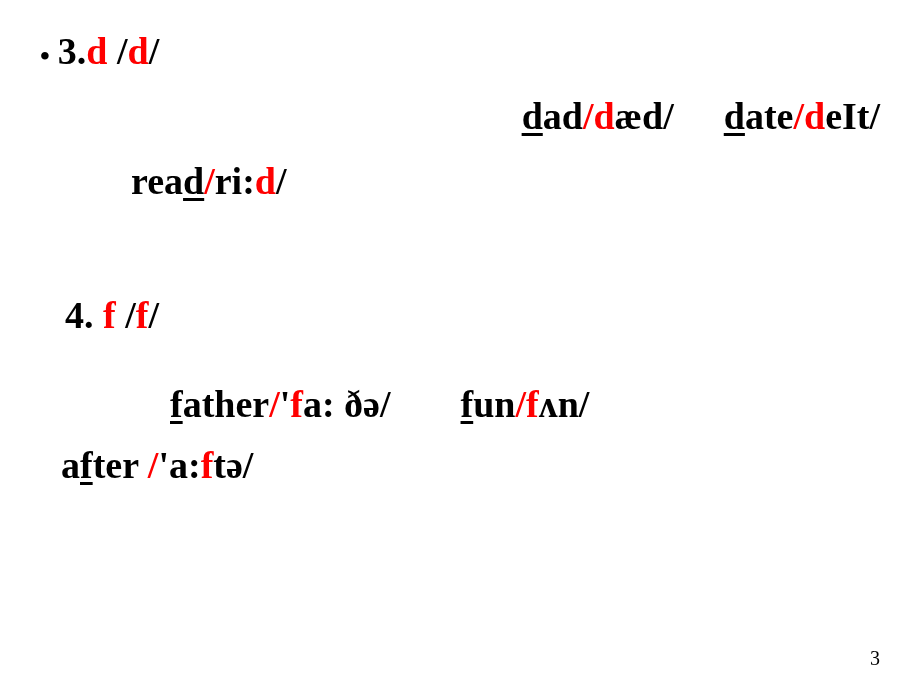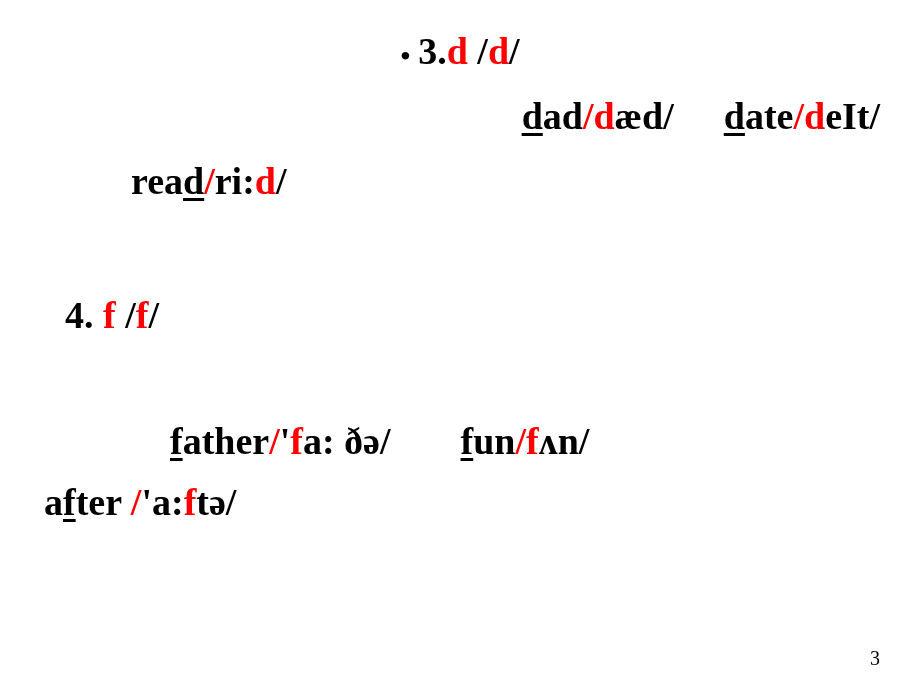--- a/index.html
+++ b/index.html
@@ -30,40 +30,39 @@
     .underline {
       text-decoration: underline;
       text-underline-offset: 4px;
     }
     .line {
       margin-bottom: 12px;
       line-height: 1.4;
     }
     .line1 {
       margin-left: 0;
-      text-align: center;
     }
     .line2 {
       margin-left: 130px;
       text-align: right;
     }
     .line3 {
       margin-left: 91px;
       margin-bottom: 80px;
     }
     .line4 {
       margin-left: 25px;
-      margin-bottom: 73px;
+      margin-bottom: 36px;
     }
     .line5 {
       margin-left: 130px;
       margin-bottom: 8px;
     }
     .line6 {
-      margin-left: 4px;
+      margin-left: 21px;
     }
     .page-number {
       position: absolute;
       bottom: 20px;
       right: 40px;
       font-size: 20px;
       font-weight: normal;
     }
     .gap {
       display: inline-block;

